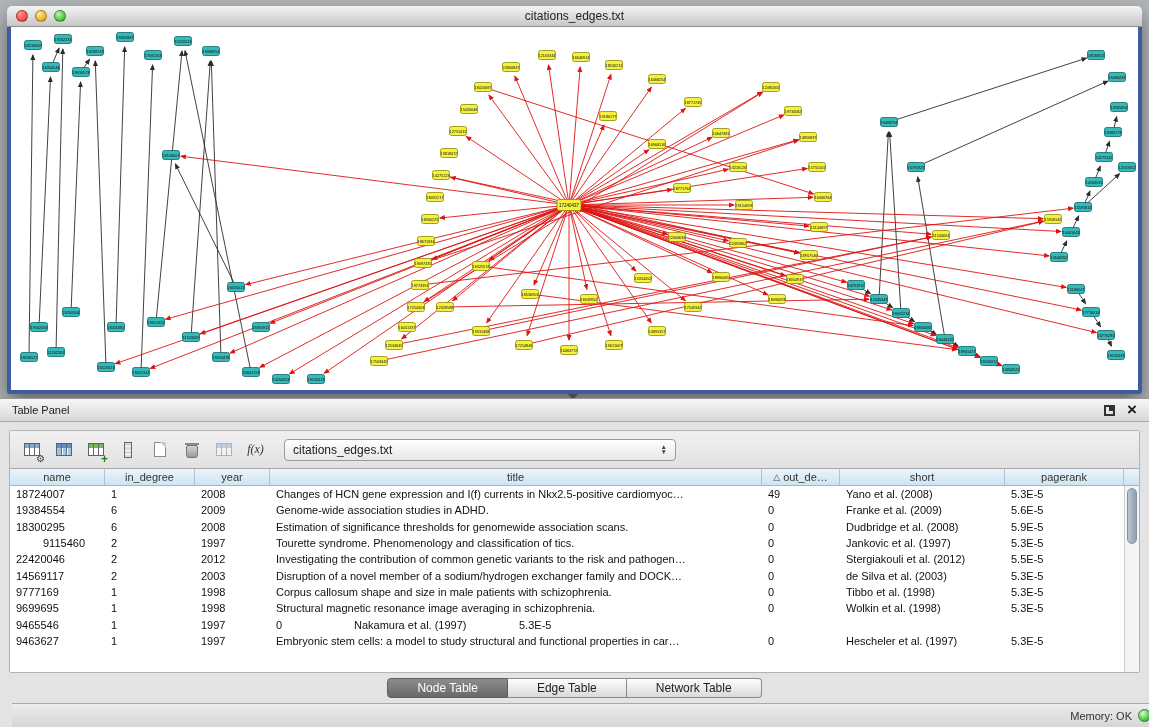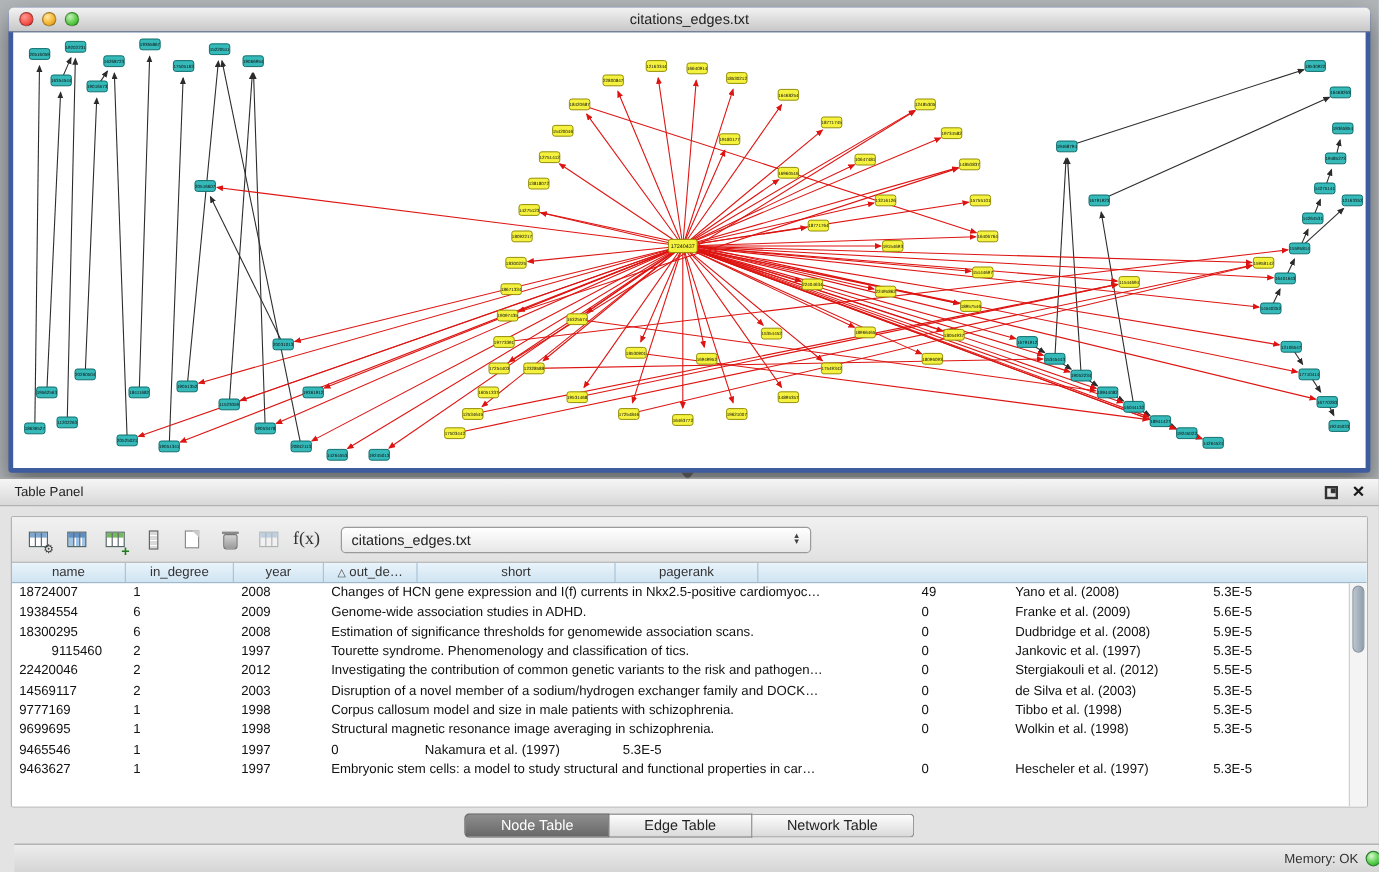--- a/index.html
+++ b/index.html
@@ -52,21 +52,21 @@
   .gear { position:absolute; right:0px; bottom:-1px; font-size:10px; color:#444; }
   .plus { position:absolute; right:1px; bottom:-3px; color:#1f7d1f; font-weight:bold; font-size:12px; }
   .rows-icon { width:8px; height:16px; border:1px solid #666;
     background:linear-gradient(#d9d9d9 0 3px,#fff 3px 4px,#d9d9d9 4px 7px,#fff 7px 8px,#d9d9d9 8px 11px,#fff 11px 12px,#d9d9d9 12px); }
   .doc-icon { width:12px; height:15px; border:1px solid #8a8a8a; background:#fff; position:relative; }
   .doc-icon::before { content:""; position:absolute; right:-1px; top:-1px; border:3px solid #c9c9c9;
     border-left-color:transparent; border-bottom-color:transparent; }
   .trash-icon { width:12px; height:13px; border:1px solid #767676; border-radius:2px 2px 3px 3px;
     background:linear-gradient(#d2d2d2,#9a9a9a); position:relative; margin-top:3px; }
   .trash-icon::before { content:""; position:absolute; left:-2px; right:-2px; top:-3px; height:2px; background:#8a8a8a; }
-  .fx { font-family:"Liberation Serif", serif; font-size:15px; color:#333; }
+  .fx { font-family:"Liberation Serif", serif; font-style:italic; font-size:12px; color:#333; }
 
   .combo { margin-left:10px; width:392px; height:22px; border:1px solid #9a9a9a; border-radius:4px;
     background:linear-gradient(#ffffff,#e7e7e7); display:flex; align-items:center; padding:0 8px; font-size:12px; color:#222; }
   .combo-arrows { margin-left:auto; display:flex; flex-direction:column; font-size:6.5px; line-height:4.6px; color:#444; }
 
   .table-wrap { position:relative; flex:1; background:#fff; border-top:1px solid #a9a9a9; overflow:hidden;
     display:flex; flex-direction:column; }
   .thead { display:flex; height:17px; background:linear-gradient(#eaf4fb,#cfe4f2); border-bottom:1px solid #9fb9ca; }
   .th { border-right:1px solid #aac4d6; display:flex; align-items:center; justify-content:center;
     font-size:11px; color:#333; gap:3px; flex:0 0 auto; }
@@ -694,20 +694,23 @@
         <div class="thead" id="thead">
             <div class="th" style="width: 95px;">
               <span>name</span>
             </div>
             <div class="th" style="width: 90px;">
               <span>in_degree</span>
             </div>
             <div class="th" style="width: 75px;">
               <span>year</span>
             </div>
+            <div class="th" style="width: 492px;">
+              <span>title</span>
+            </div>
             <div class="th" style="width: 78px;">
               <span class="sort">△</span>
               <span>out_de…</span>
             </div>
             <div class="th" style="width: 165px;">
               <span>short</span>
             </div>
             <div class="th" style="width: 119px;">
               <span>pagerank</span>
             </div>
@@ -764,21 +767,21 @@
               <div class="td" style="width: 75px;">2003</div>
               <div class="td" style="width: 492px;">Disruption of a novel member of a sodium/hydrogen exchanger family and DOCK…</div>
               <div class="td" style="width: 78px;">0</div>
               <div class="td" style="width: 165px;">de Silva et al. (2003)</div>
               <div class="td" style="width: 119px;">5.3E-5</div>
             </div>
             <div class="tr">
               <div class="td" style="width: 95px;">9777169</div>
               <div class="td" style="width: 90px;">1</div>
               <div class="td" style="width: 75px;">1998</div>
-              <div class="td" style="width: 492px;">Corpus callosum model and size in male patients with schizophrenia.</div>
+              <div class="td" style="width: 492px;">Corpus callosum shape and size in male patients with schizophrenia.</div>
               <div class="td" style="width: 78px;">0</div>
               <div class="td" style="width: 165px;">Tibbo et al. (1998)</div>
               <div class="td" style="width: 119px;">5.3E-5</div>
             </div>
             <div class="tr">
               <div class="td" style="width: 95px;">9699695</div>
               <div class="td" style="width: 90px;">1</div>
               <div class="td" style="width: 75px;">1998</div>
               <div class="td" style="width: 492px;">Structural magnetic resonance image averaging in schizophrenia.</div>
               <div class="td" style="width: 78px;">0</div>

